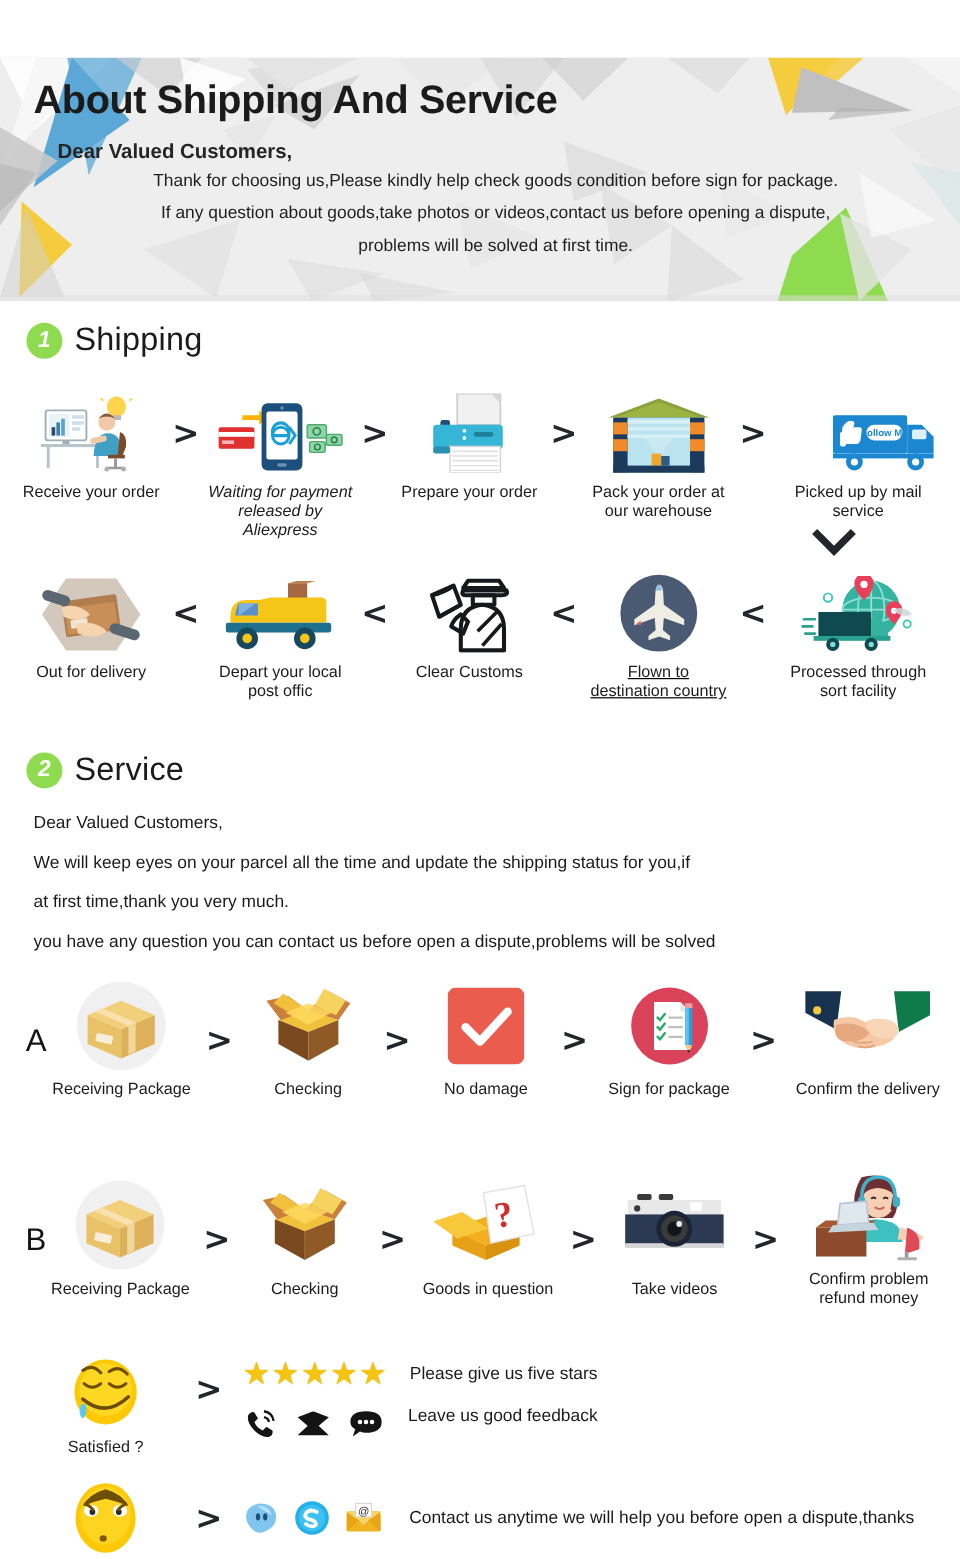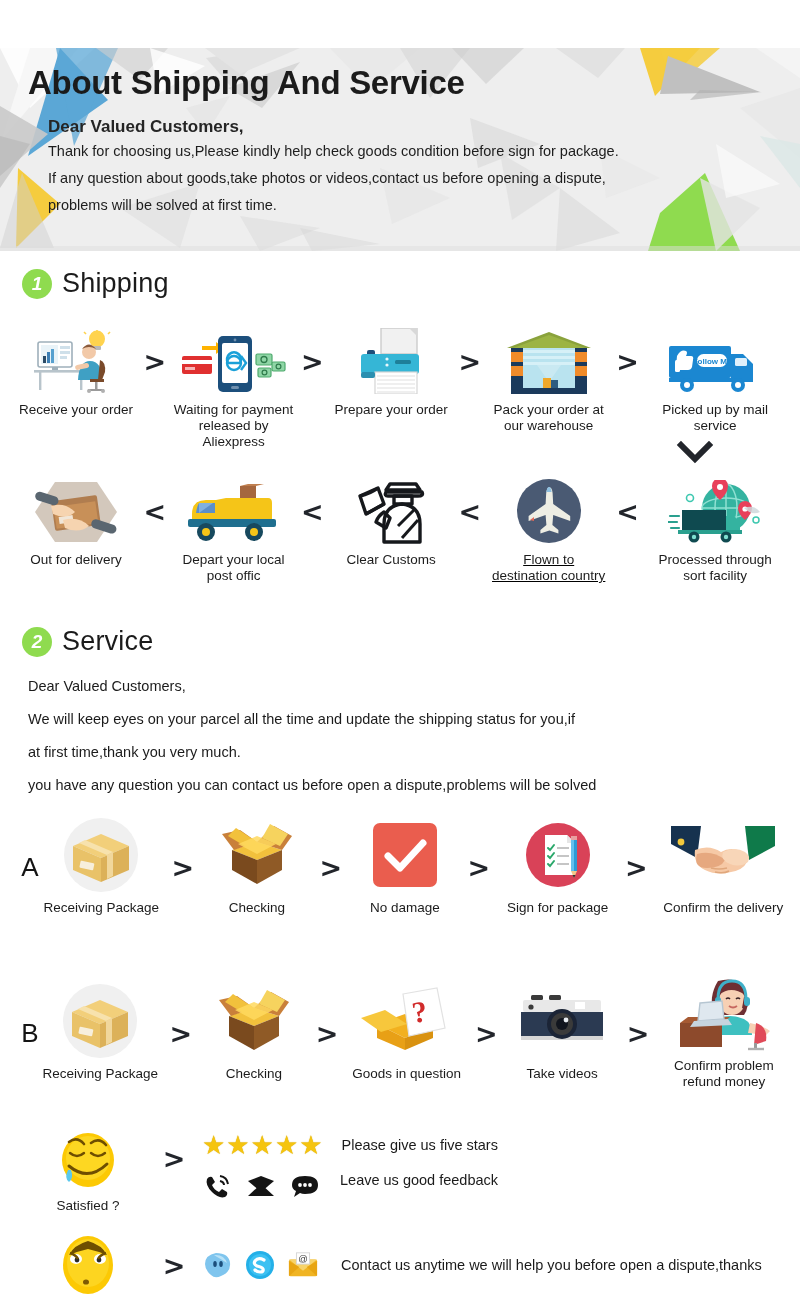--- a/index.html
+++ b/index.html
@@ -24,21 +24,21 @@
     font-size: 33px; font-weight: bold; color: #1b1b1b;
     letter-spacing: -0.3px; line-height: 42px;
     white-space: nowrap;
   }
   .header-sub {
     font-size: 17px; font-weight: bold; color: #252525;
     margin-top: 12px; margin-left: 20px; line-height: 22px;
   }
   .header-line {
     font-size: 14.5px; color: #1d1d1d; margin-left: 20px;
-    line-height: 27px; white-space: nowrap;
+    line-height: 27px; white-space: nowrap; text-align: center;
   }
 
   
   .section-head { display: flex; align-items: center; gap: 10px; }
   .badge {
     width: 30px; height: 30px; border-radius: 50%;
     background: #8fdb4f; color: #ffffff;
     font-size: 19px; font-style: italic; font-weight: bold;
     display: flex; align-items: center; justify-content: center;
     flex: 0 0 auto;
@@ -173,21 +173,21 @@
           <circle cx="69" cy="61" r="2" fill="#b0b0b0"></circle>
         </svg>
       </div>
       <div class="cap">Receive your order</div>
     </div>
 
     <div class="chev-wrap" style="width:38px; justify-content:center;">
       <span class="chev">&gt;</span>
     </div>
 
-    <div class="step" style="width:140px;">
+    <div class="step" style="width:140px;font-style:italic;">
       <div class="art">
         <svg width="104" height="62" viewBox="0 0 104 62">
 
           <rect x="0" y="24" width="30" height="18" rx="2" fill="#e03030"></rect>
           <rect x="0" y="28" width="30" height="4" fill="#ffffff"></rect>
           <rect x="3" y="35" width="10" height="3" fill="#f7b5b5"></rect>
 
           <path d="M20 14 h14 v-4 l8 6 l-8 6 v-4 h-14 z" fill="#ffb300"></path>
 
           <rect x="36" y="4" width="34" height="56" rx="5" fill="#1c4f7c"></rect>
@@ -267,21 +267,21 @@
         </svg>
       </div>
       <div class="cap">Pack your order at
 our warehouse</div>
     </div>
 
     <div class="chev-wrap" style="width:38px; justify-content:center;">
       <span class="chev">&gt;</span>
     </div>
 
-    <div class="step" style="width:160px;">
+    <div class="step" style="width:160px;align-items:flex-end;">
       <div class="art">
         <svg width="92" height="54" viewBox="0 0 92 54">
           <rect x="0" y="6" width="62" height="32" rx="2" fill="#1b87d1"></rect>
           <path d="M62 14 h12 l10 10 v14 h-22 z" fill="#1b87d1"></path>
           <rect x="66" y="18" width="12" height="8" rx="1.5" fill="#dff0fb"></rect>
 
           <path d="M8 16 q4 -7 9 -5 q2 1 0 5 h5 q3 0 2 4 l-1 7 q-1 3 -4 3 h-9 q-3 0 -3 -3 z" fill="#ffffff"></path>
           <rect x="6" y="20" width="5" height="12" rx="1.5" fill="#ffffff"></rect>
 
           <rect x="28" y="14" width="30" height="13" rx="6.5" fill="#ffffff"></rect>

